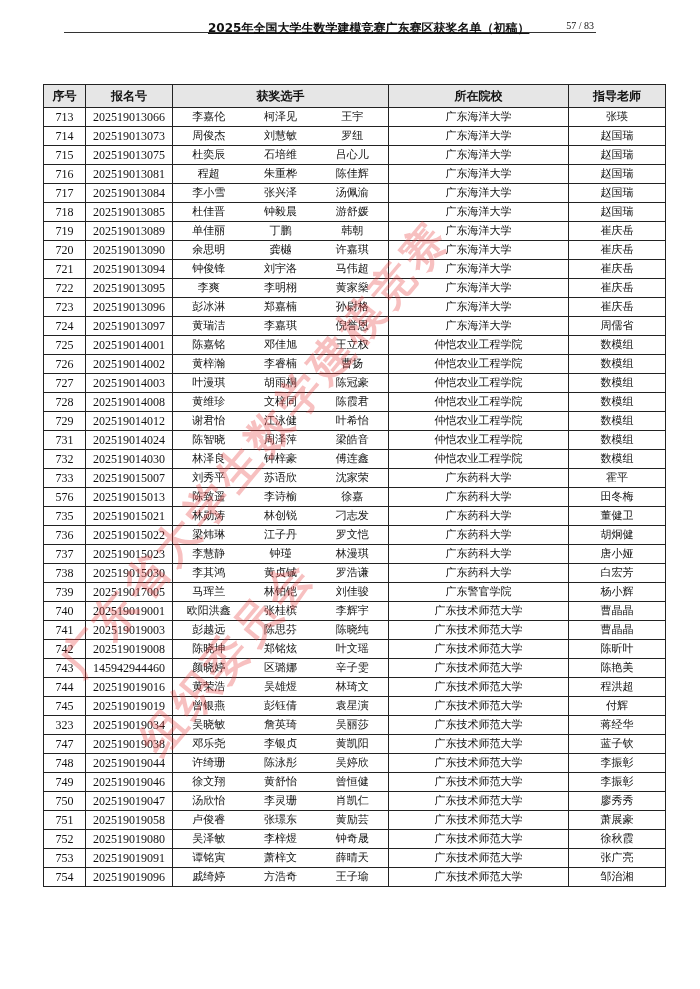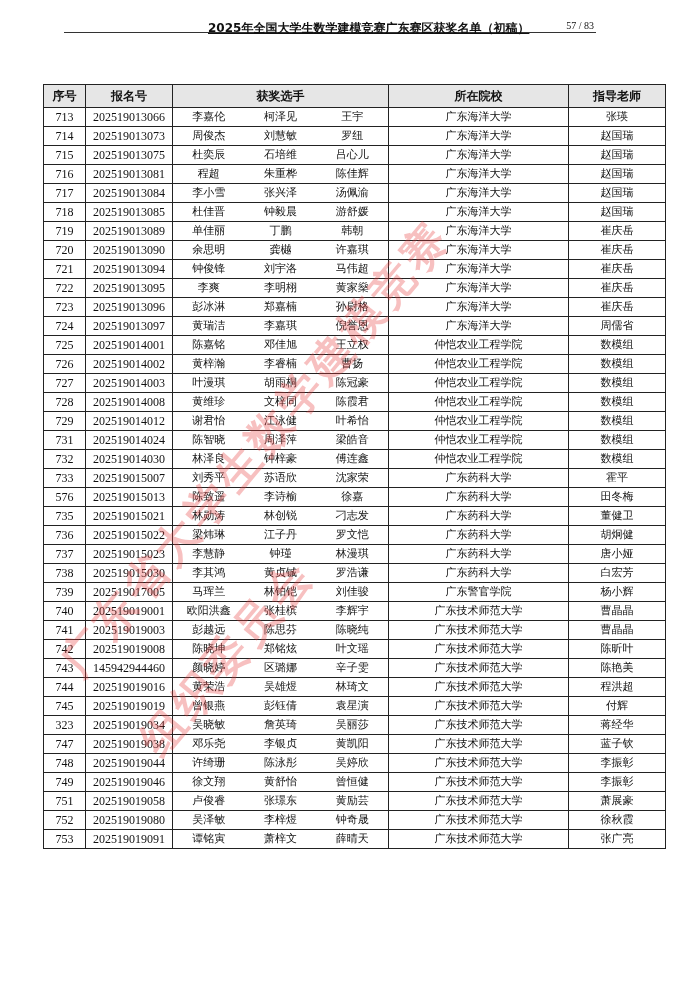--- a/index.html
+++ b/index.html
@@ -517,20 +517,33 @@
           <div class="names-wrap">
             <span>徐文翔</span>
             <span>黄舒怡</span>
             <span>曾恒健</span>
           </div>
         </td>
         <td class="school">广东技术师范大学</td>
         <td class="teacher">李振彰</td>
       </tr>
       <tr>
+        <td class="seq">750</td>
+        <td class="reg">202519019047</td>
+        <td class="names">
+          <div class="names-wrap">
+            <span>汤欣怡</span>
+            <span>李灵珊</span>
+            <span>肖凯仁</span>
+          </div>
+        </td>
+        <td class="school">广东技术师范大学</td>
+        <td class="teacher">廖秀秀</td>
+      </tr>
+      <tr>
         <td class="seq">751</td>
         <td class="reg">202519019058</td>
         <td class="names">
           <div class="names-wrap">
             <span>卢俊睿</span>
             <span>张璟东</span>
             <span>黄励芸</span>
           </div>
         </td>
         <td class="school">广东技术师范大学</td>
@@ -554,18 +567,31 @@
         <td class="reg">202519019091</td>
         <td class="names">
           <div class="names-wrap">
             <span>谭铭寅</span>
             <span>萧梓文</span>
             <span>薛晴天</span>
           </div>
         </td>
         <td class="school">广东技术师范大学</td>
         <td class="teacher">张广亮</td>
+      </tr>
+      <tr>
+        <td class="seq">754</td>
+        <td class="reg">202519019096</td>
+        <td class="names">
+          <div class="names-wrap">
+            <span>戚绮婷</span>
+            <span>方浩奇</span>
+            <span>王子瑜</span>
+          </div>
+        </td>
+        <td class="school">广东技术师范大学</td>
+        <td class="teacher">邹治湘</td>
       </tr>
     </tbody>
 </table>
 
 <div class="watermark wm1">广东省大学生数学建模竞赛</div>
 <div class="watermark wm2">组织委员会</div>
 
 </body></html>

